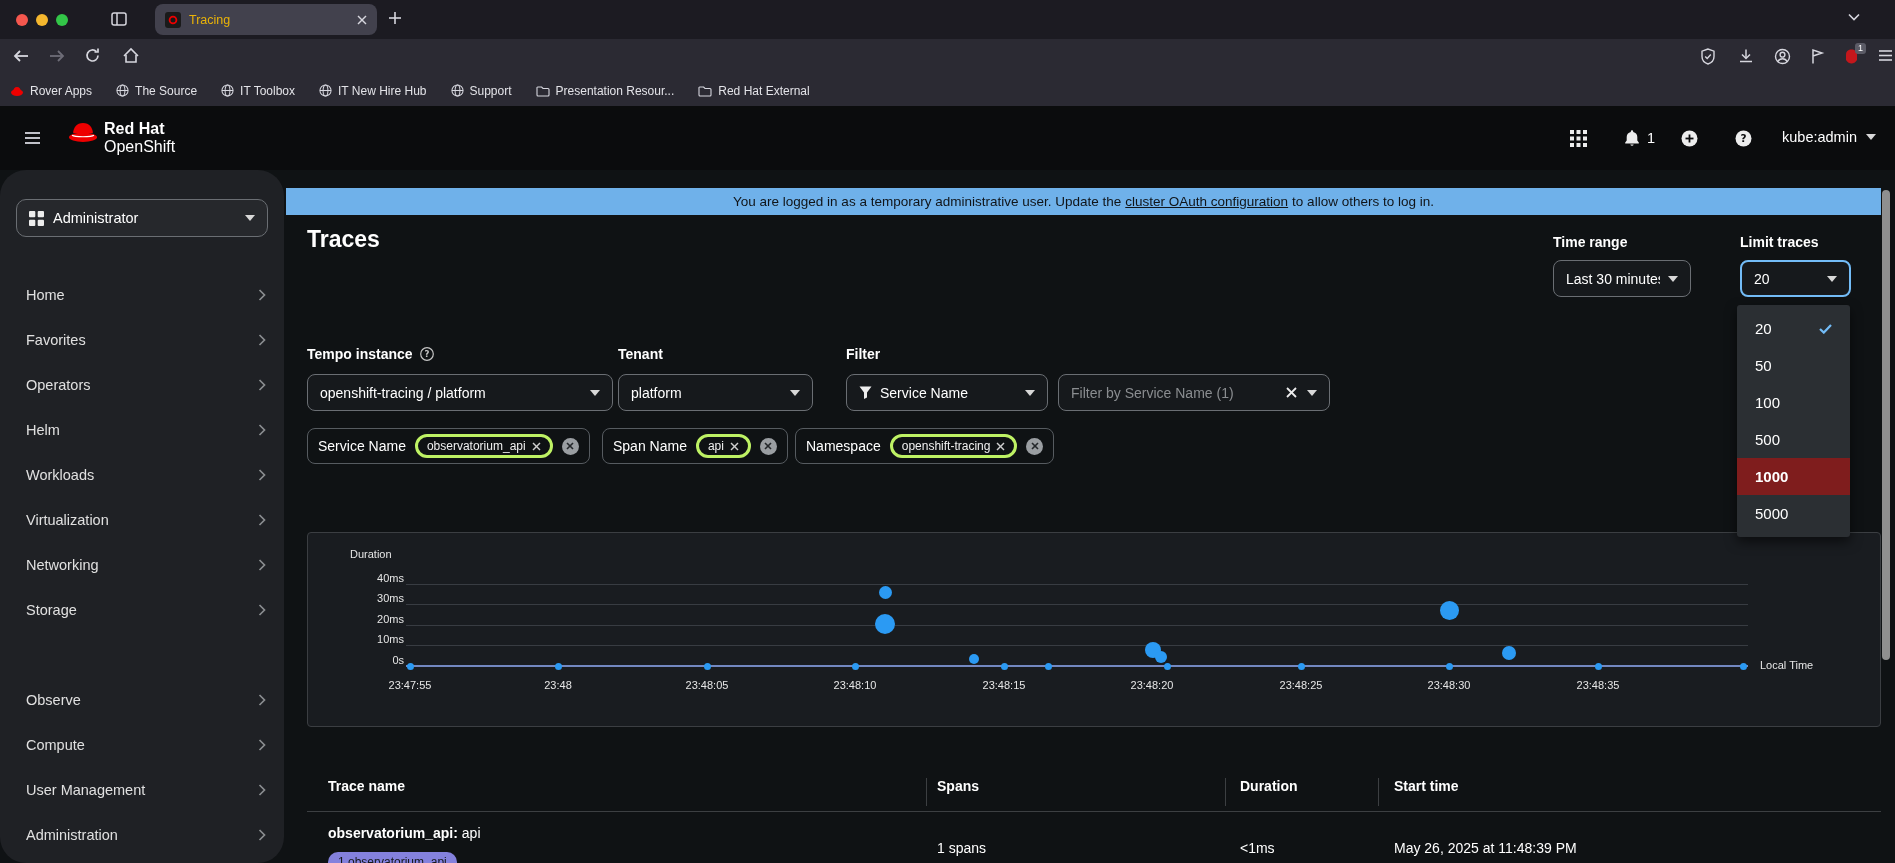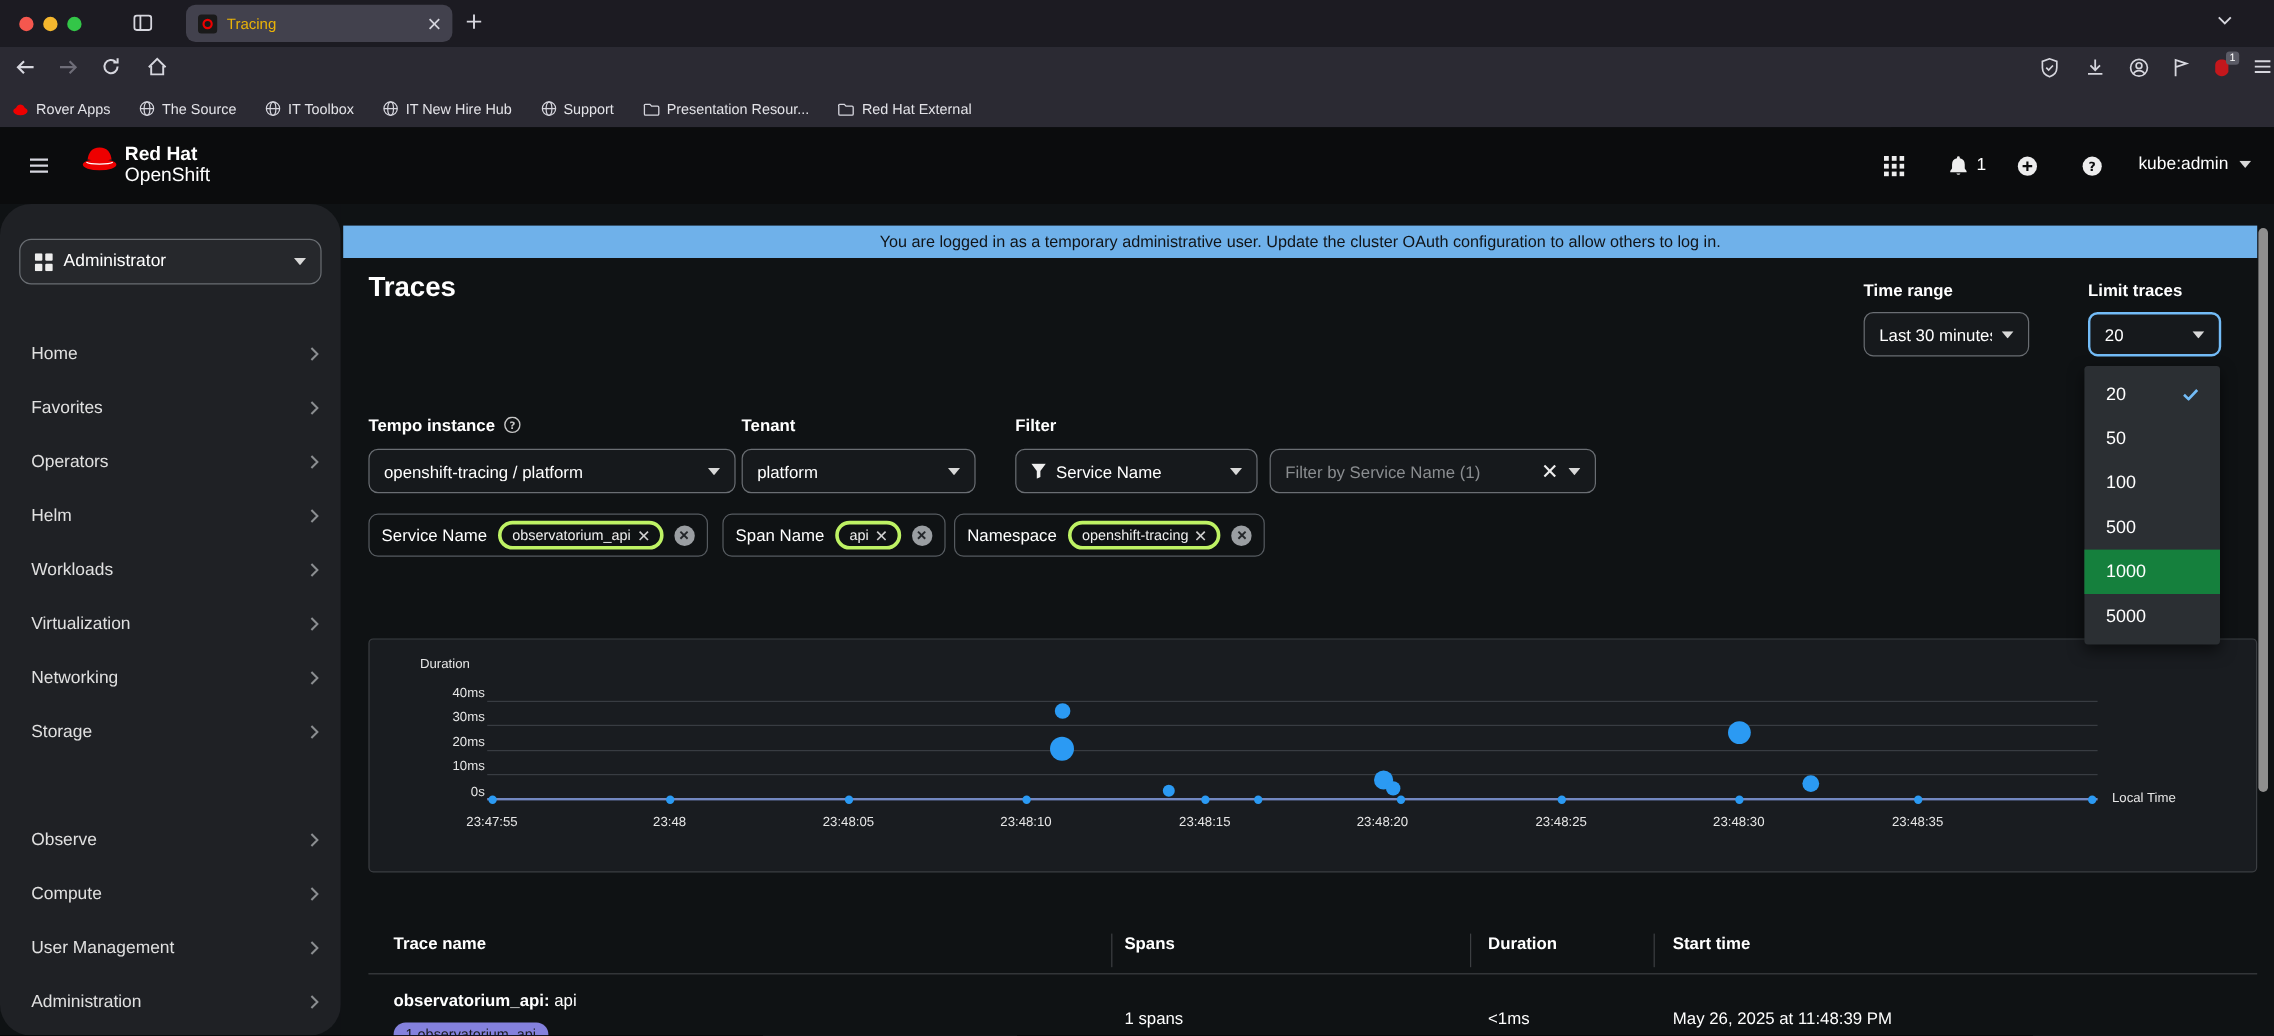--- a/index.html
+++ b/index.html
@@ -32,30 +32,30 @@
   .sidebar { left:0; top:170px; width:284px; height:693px; background:#1f2125;border-radius:26px; }
   .persp { left:16px; top:29px; width:252px; height:38px; border:1px solid #6a6e73; border-radius:10px; display:flex; align-items:center; padding:0 12px; gap:9px; color:#fff; font-size:14.5px; background:#26282c; }
   .persp .grow { flex:1; }
   .nav-item { left:0; width:284px; height:34px; display:flex; align-items:center; padding:0 18px 0 26px; color:#e0e0e0; font-size:14.5px; cursor:pointer; }
   .nav-item .grow { flex:1; }
   .chev { color:#8a8d90; }
 
   
   .content { left:284px; top:170px; width:1611px; height:693px; background:#0f1214; overflow:hidden; }
   .banner { left:2px; top:18px; width:1595px; height:27px; background:#6fb1ea; color:#101418; font-size:13.5px; display:flex; align-items:center; justify-content:center; gap:4px; }
-  .banner a { color:#101418; cursor:pointer; }
+  .banner a { color:#101418; text-decoration:underline; cursor:pointer; }
   .h1 { left:23px; top:56px; font-size:23px; font-weight:bold; color:#fff; }
   .ctl-label { font-size:14px; font-weight:bold; color:#fff; }
   .select { border:1px solid #6a6e73; border-radius:8px; background:#16191c; color:#fff; font-size:14px; display:flex; align-items:center; padding:0 12px; gap:8px; height:37px; cursor:pointer; }
   .select .grow { flex:1; white-space:nowrap; overflow:hidden; }
   .select.focused { border:2px solid #73bcf7; }
   .caret { color:#d8d8d8; flex:none; }
   .menu { left:1453px; top:135px; width:113px; background:#2b2f33; border-radius:3px; box-shadow:0 5px 12px rgba(0,0,0,.55); z-index:40; padding:5px 0; }
   .menu-item { height:37px; display:flex; align-items:center; padding:0 18px; color:#fff; font-size:15px; cursor:pointer; }
-  .menu-item.hl { background:#15803d; }
+  .menu-item.hl { background:#7f1d1d;font-weight:bold; }
   .menu-item .grow { flex:1; }
   .chip-group { height:36px; border:1px solid #565b60; border-radius:8px; display:flex; align-items:center; padding:0 10px; gap:9px; }
   .chip-cat { color:#fff; font-size:14px; }
   .chip-pill { border:3px solid #bef264; border-radius:12px; display:flex; align-items:center; gap:6px; padding:2px 9px; color:#f0f0f0; font-size:12px; cursor:pointer; }
   .chip-x { color:#cfcfcf; }
   .chip-clear { width:17px; height:17px; border-radius:50%; background:#9a9ea2; color:#24272b; display:flex; align-items:center; justify-content:center; cursor:pointer; }
   .finput { border:1px solid #6a6e73; border-radius:8px; background:#16191c; height:37px; display:flex; align-items:center; padding:0 12px; gap:10px; }
   .finput input { background:transparent; border:none; outline:none; color:#c7c7cc; font-size:14px; flex:1; font-family:inherit; }
   .finput input::placeholder { color:#8a8d90; }
 

